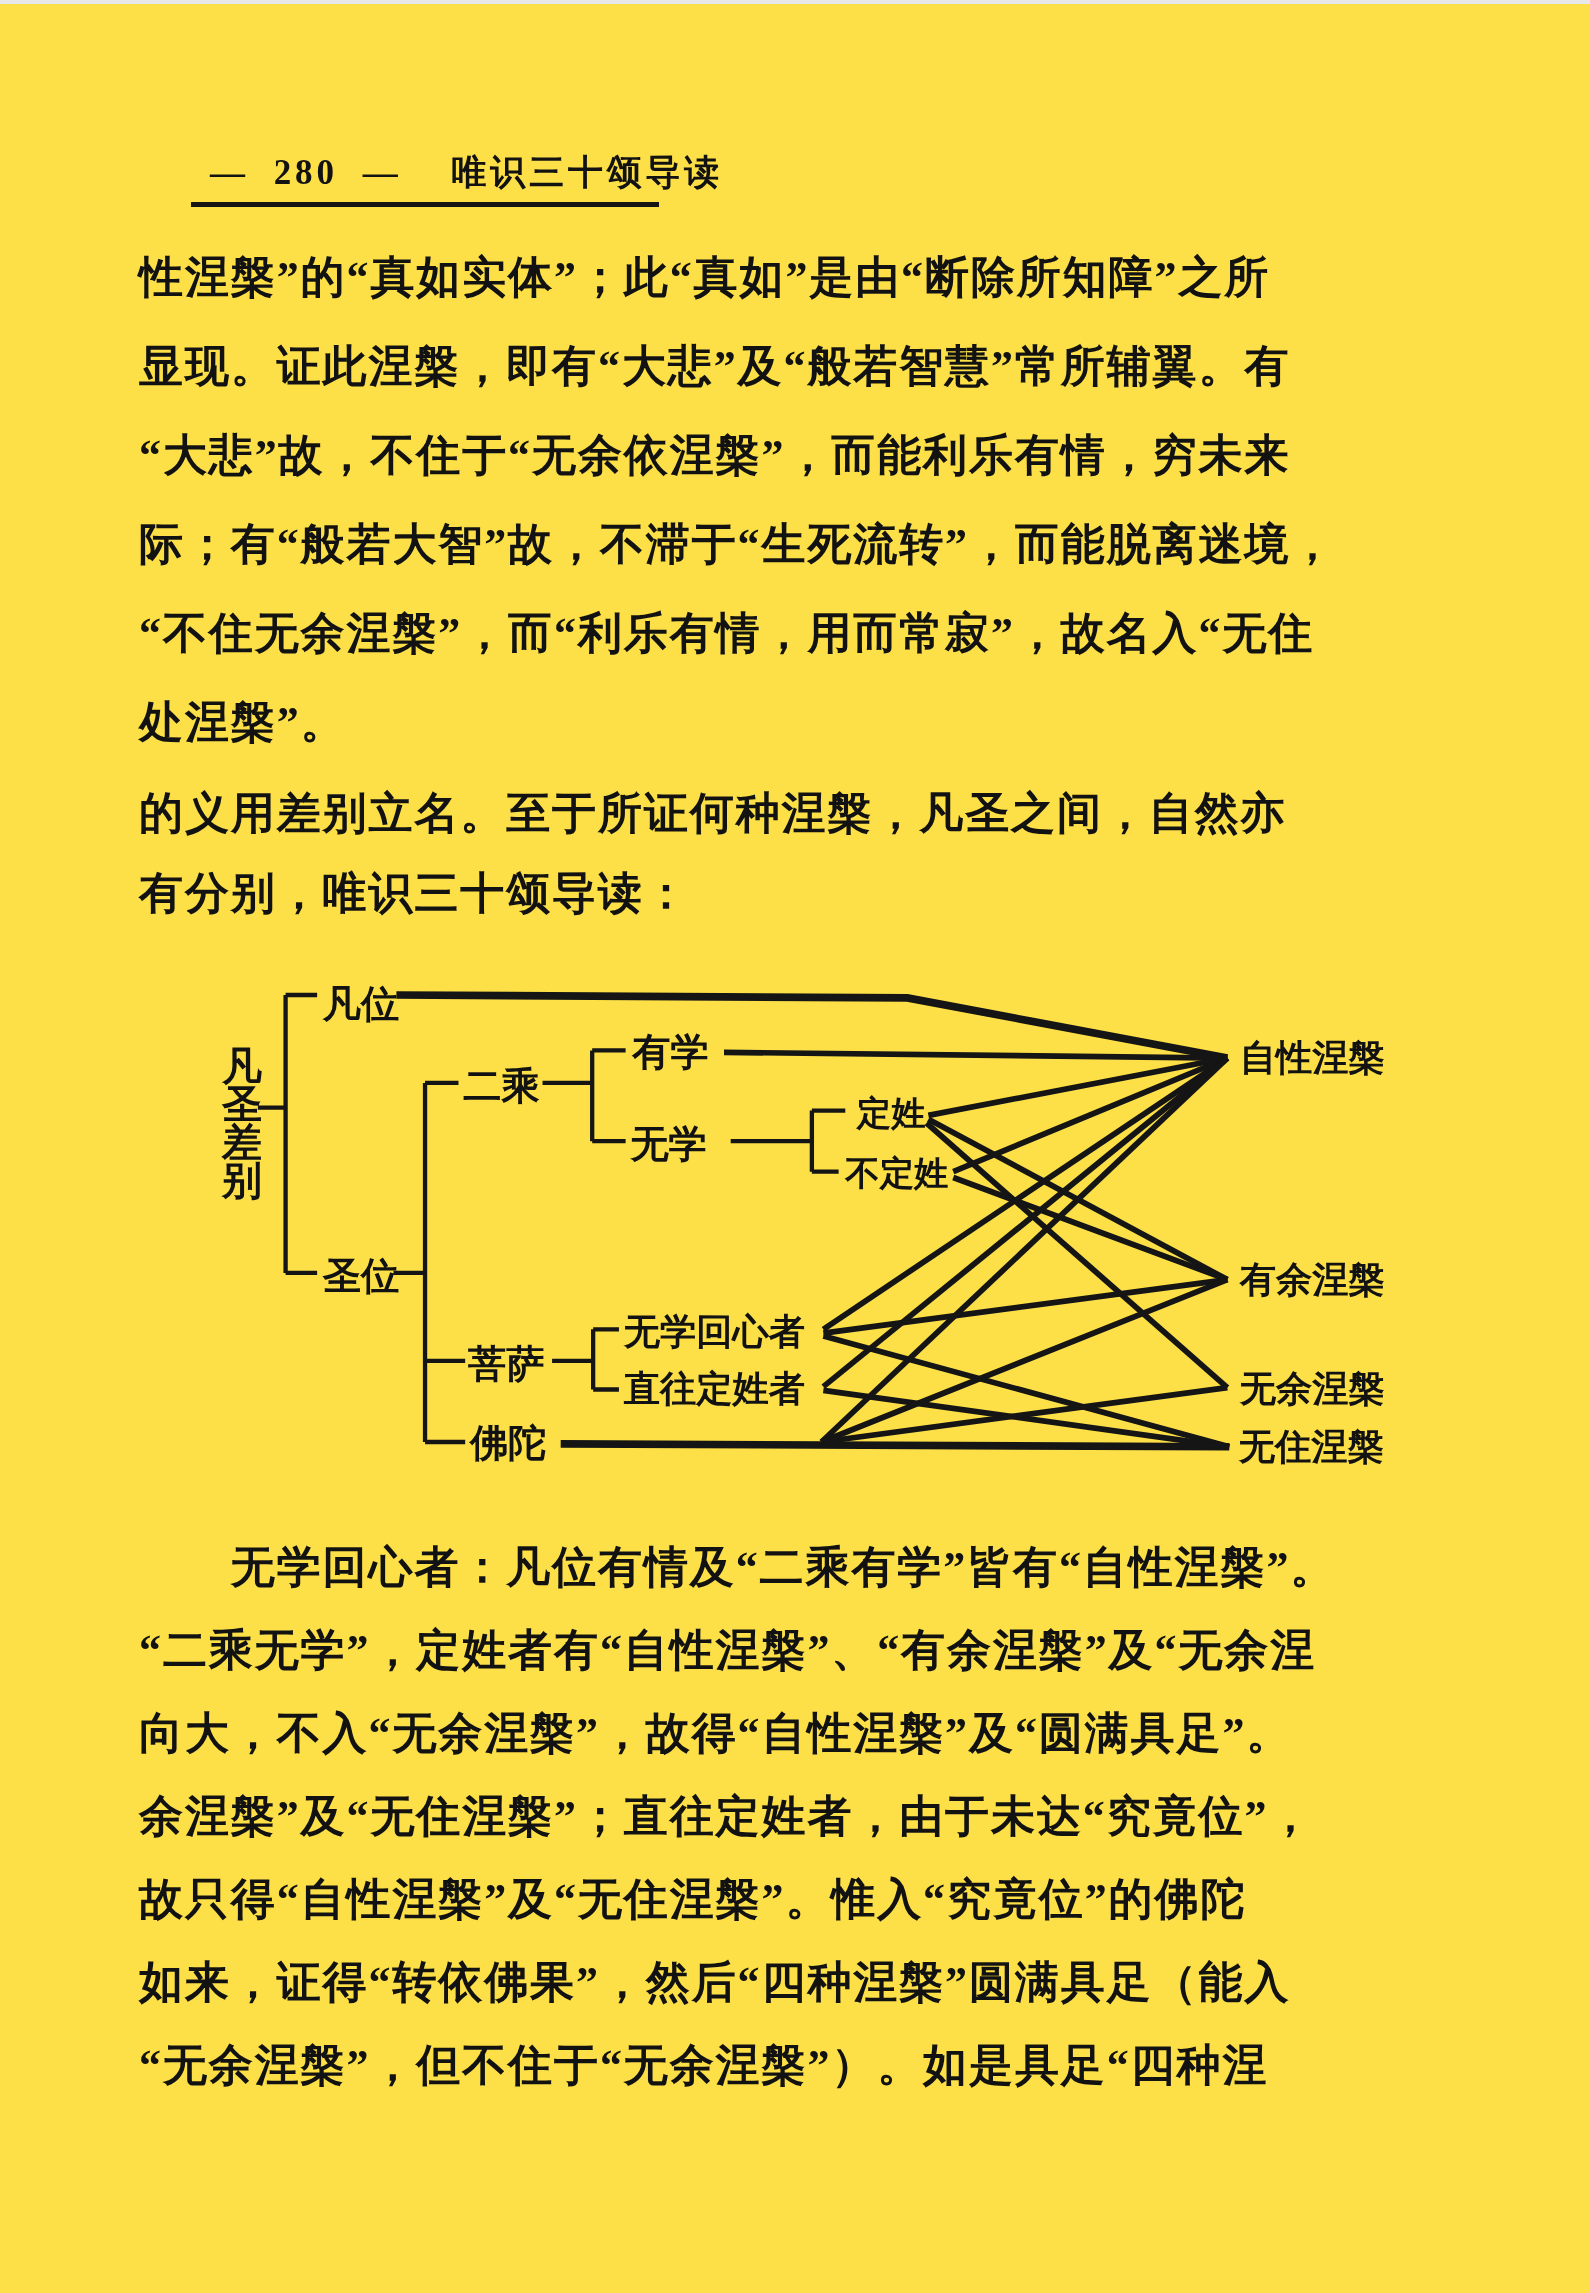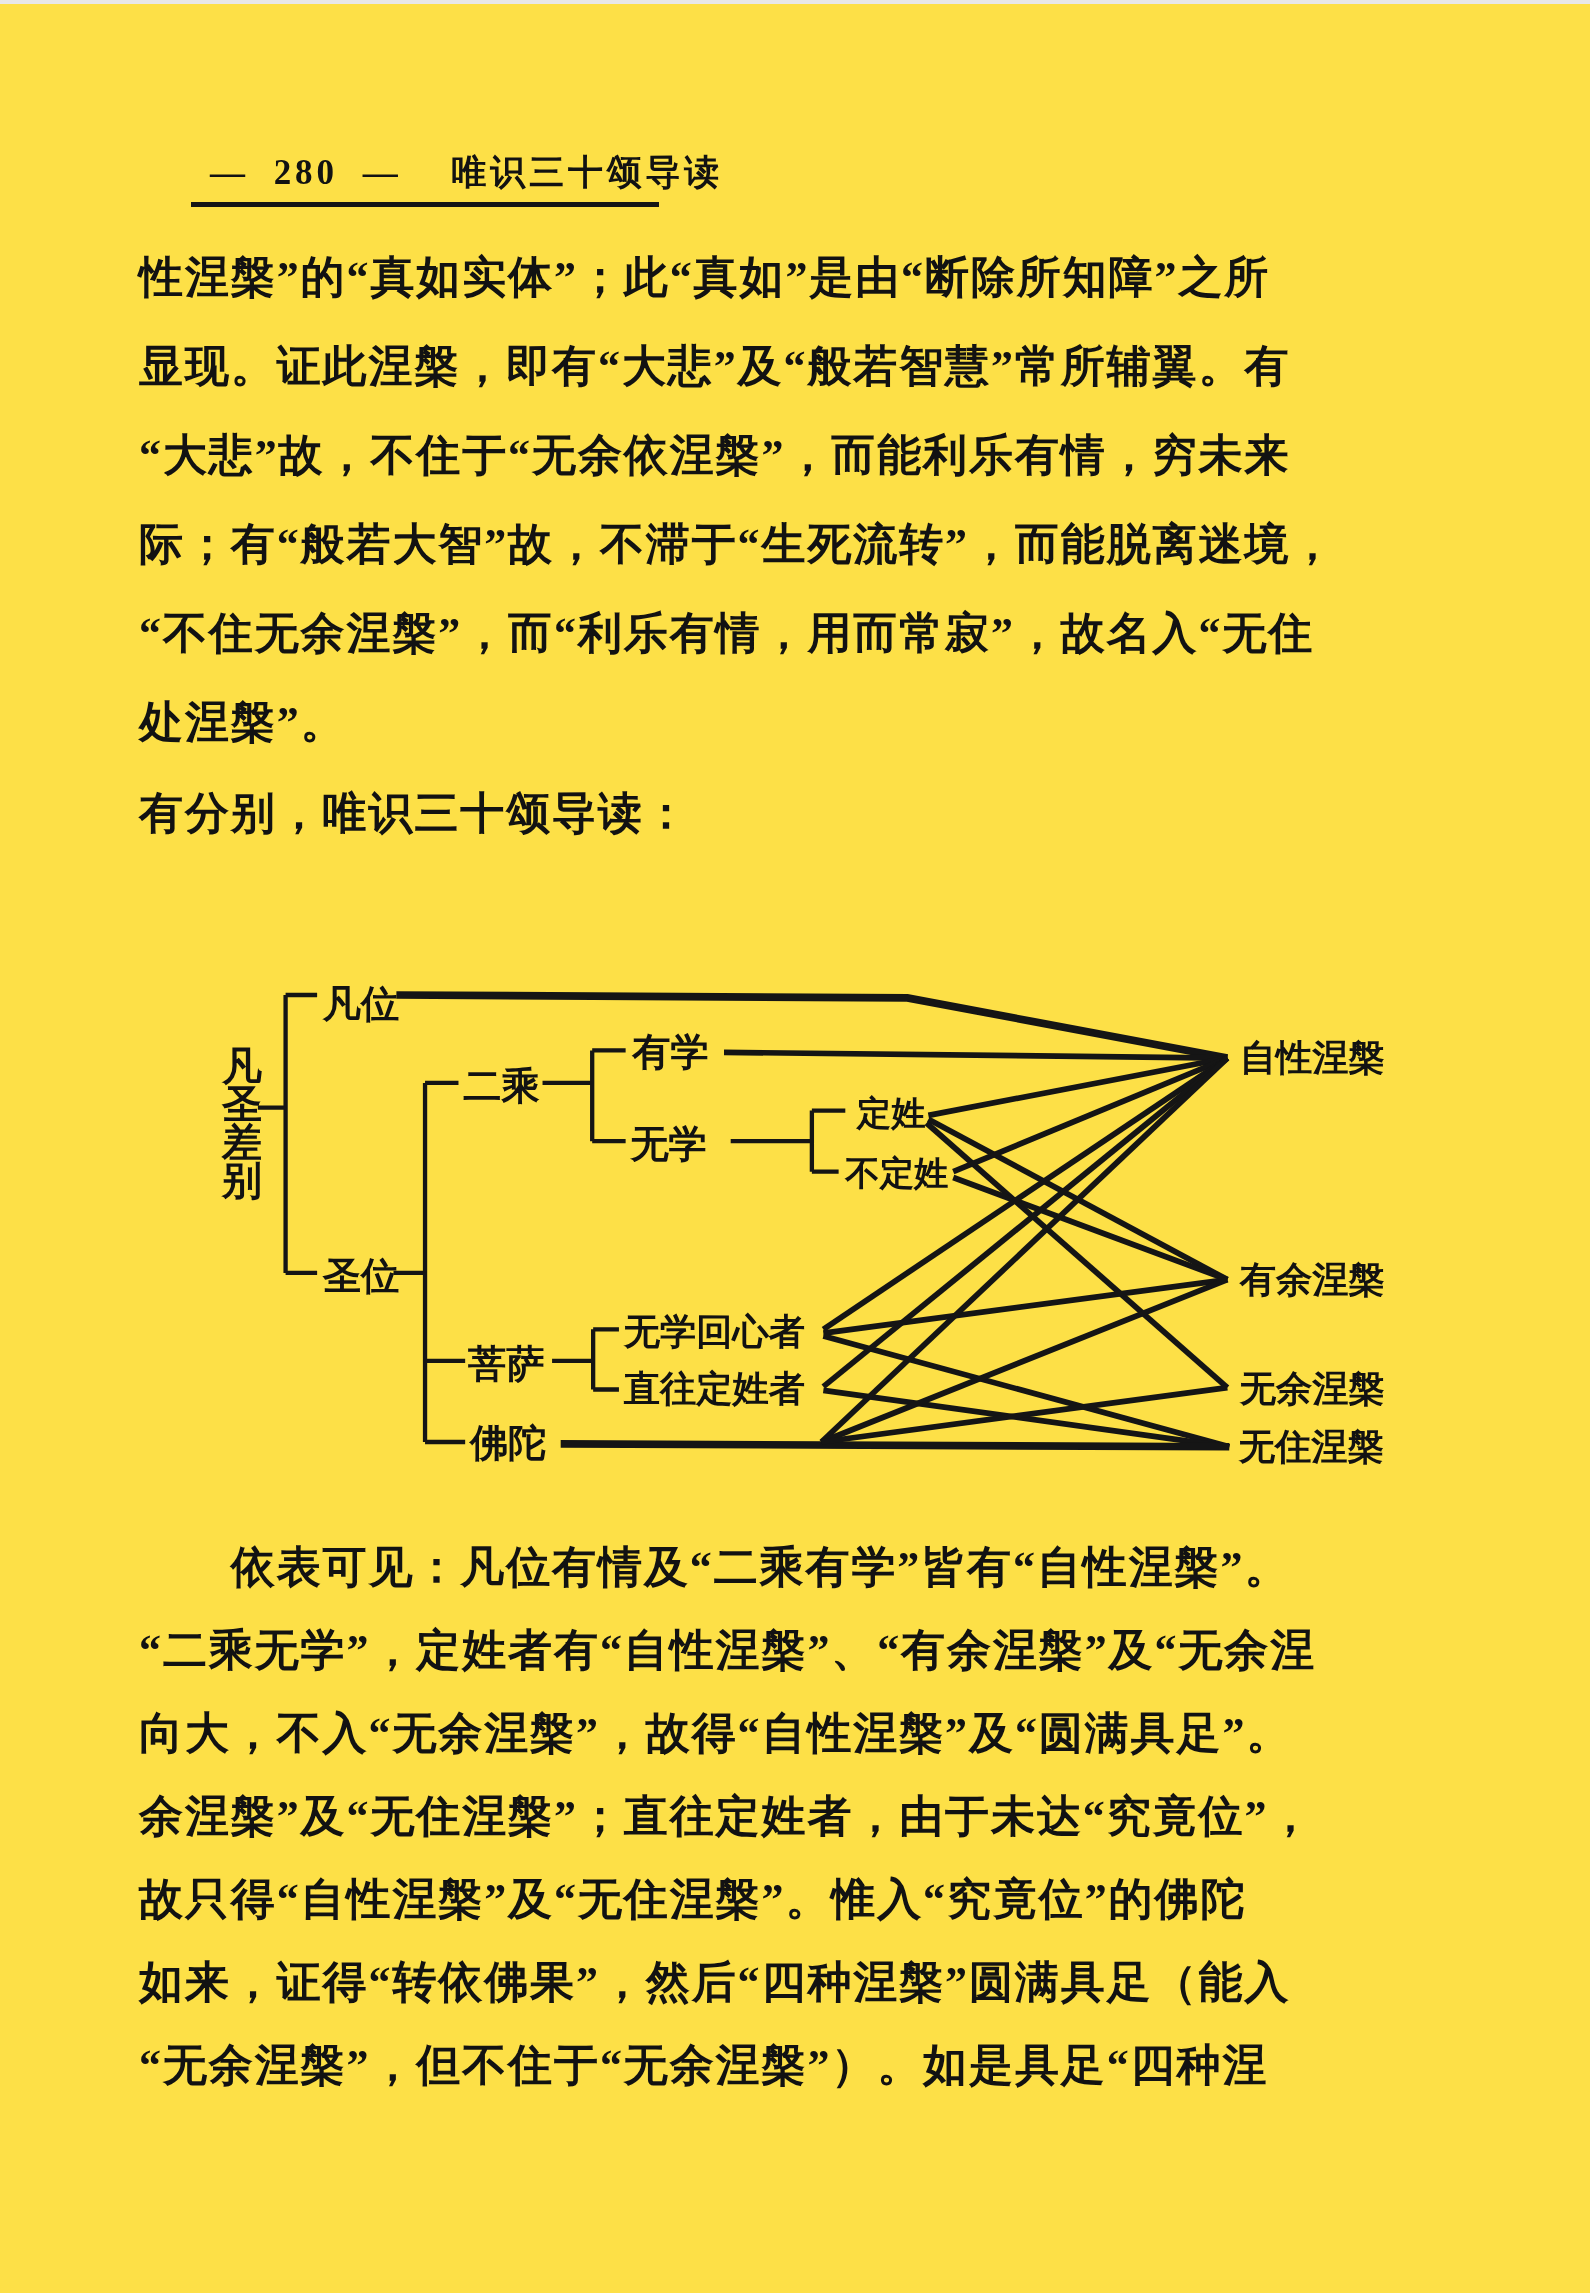--- a/index.html
+++ b/index.html
@@ -66,20 +66,21 @@
   <div class="para para-1">
       <div class="line">性涅槃”的“真如实体”；此“真如”是由“断除所知障”之所</div>
       <div class="line">显现。证此涅槃，即有“大悲”及“般若智慧”常所辅翼。有</div>
       <div class="line">“大悲”故，不住于“无余依涅槃”，而能利乐有情，穷未来</div>
       <div class="line">际；有“般若大智”故，不滞于“生死流转”，而能脱离迷境，</div>
       <div class="line">“不住无余涅槃”，而“利乐有情，用而常寂”，故名入“无住</div>
       <div class="line">处涅槃”。</div>
     </div>
 
   <div class="para para-2">
+      <div class="line">的义用差别立名。至于所证何种涅槃，凡圣之间，自然亦</div>
       <div class="line">有分别，唯识三十颂导读：</div>
     </div>
 
   <div class="diagram">
     <svg viewBox="0 0 1350 535">
 
       <path class="bracket" d="M120 140 H149 M149 22 V313 M149 22 H182 M149 313 H182"></path>
       <path class="bracket" d="M262 313 H295 M295 114 V490 M295 114 H330 M295 405 H337 M295 490 H337"></path>
       <path class="bracket" d="M418 114 H470 M470 80 V175 M470 80 H505 M470 175 H505"></path>
       <path class="bracket" d="M615 175 H700 M700 143 V207 M700 143 H735 M700 207 H728"></path>
@@ -116,21 +117,21 @@
       <text class="t38" x="1148" y="100">自性涅槃</text>
       <text class="t38" x="1148" y="333">有余涅槃</text>
       <text class="t38" x="1148" y="447">无余涅槃</text>
       <text class="t38" x="1147" y="508">无住涅槃</text>
     </svg>
   </div>
 
   <div class="root-label">凡圣差别</div>
 
   <div class="para para-3">
-      <div class="line">　　依表可见：凡位有情及“二乘有学”皆有“自性涅槃”。</div>
+      <div class="line">　　无学回心者：凡位有情及“二乘有学”皆有“自性涅槃”。</div>
       <div class="line">“二乘无学”，定姓者有“自性涅槃”、“有余涅槃”及“无余涅</div>
       <div class="line">向大，不入“无余涅槃”，故得“自性涅槃”及“圆满具足”。</div>
       <div class="line">余涅槃”及“无住涅槃”；直往定姓者，由于未达“究竟位”，</div>
       <div class="line">故只得“自性涅槃”及“无住涅槃”。惟入“究竟位”的佛陀</div>
       <div class="line">如来，证得“转依佛果”，然后“四种涅槃”圆满具足（能入</div>
       <div class="line">“无余涅槃”，但不住于“无余涅槃”）。如是具足“四种涅</div>
     </div>
 
 </div>
 

